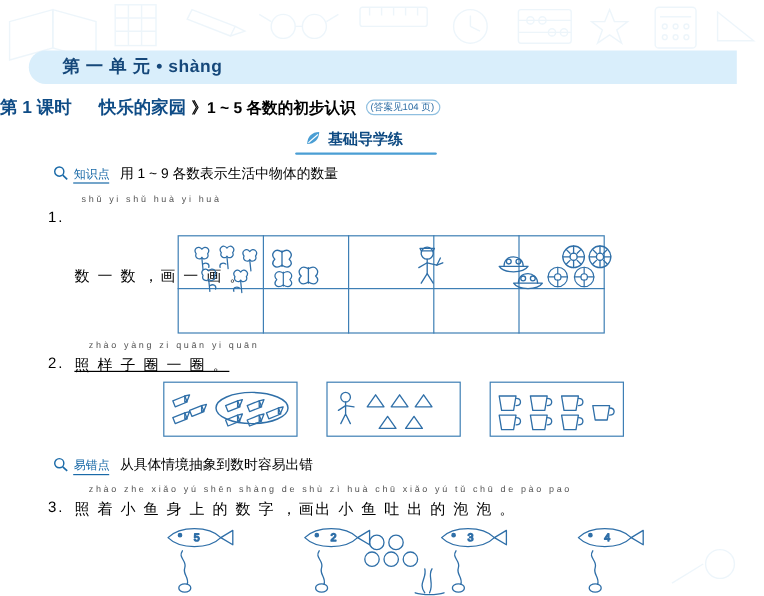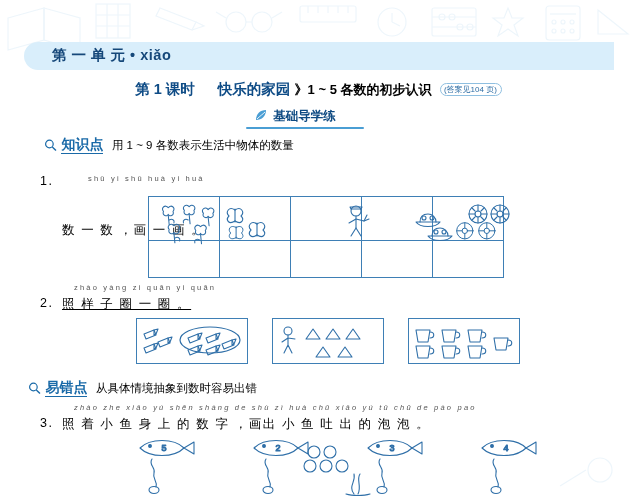--- a/index.html
+++ b/index.html
@@ -36,21 +36,21 @@
     font-weight: bold;
     color: #16487a;
     letter-spacing: 0.5px;
   }
 
   
   .lesson-title-row {
     position: absolute;
     left: 0; top: 80px;
     width: 637px;
-    text-align: center;
+    text-align: left;
     white-space: nowrap;
   }
   .lesson-no {
     font-size: 14.5px; font-weight: bold; color: #0f4c86;
   }
   .lesson-name {
     font-size: 14.5px; font-weight: bold; color: #0f4c86;
   }
   .lesson-sub {
     font-size: 13px; font-weight: bold; color: #000;
@@ -93,21 +93,21 @@
     bottom: -1px;
     width: 118px; height: 2px;
     background: #4a9ed4;
     border-radius: 1px;
   }
 
   
   .tagline { position: absolute; white-space: nowrap; }
   .tag-icon { display: inline-block; width: 13px; height: 12px; vertical-align: -2px; }
   .tag-name {
-    font-size: 14px; font-weight: bold; color: #1a6aa8;
+    font-size: 10px; font-weight: normal; color: #1a6aa8;
     border-bottom: 1.6px solid #1a6aa8;
     padding-bottom: 0.5px;
   }
   .tag-text { font-size: 11.5px; color: #000; margin-left: 4px; }
 
   
   .pinyin {
     position: absolute;
     font-size: 7.5px;
     color: #555;
@@ -176,21 +176,21 @@
       <circle cx="572" cy="31" r="2"></circle>
 
     <path d="M598 10 L628 34 L598 34 Z"></path>
 
     <circle cx="600" cy="470" r="12"></circle>
     <path d="M560 486 L586 470"></path>
   </g>
 </svg>
 
 <div class="unit-banner"></div>
-<div class="unit-banner-text">第 一 单 元 • xiǎo</div>
+<div class="unit-banner-text">第 一 单 元 • shàng</div>
 
 <div class="lesson-title-row">
   <span class="lesson-no">第 1 课时</span>
   <span style="display:inline-block;width:14px"></span>
   <span class="lesson-name">快乐的家园</span>
   <span class="lesson-sub">》1 ~ 5 各数的初步认识</span>
   <span class="answer-note">(答案见104 页)</span>
 </div>
 
 <div class="pill-wrap">
@@ -206,21 +206,21 @@
 
 <div class="tagline" style="left:44px; top:135px;">
   <svg class="tag-icon" viewBox="0 0 13 12">
     <circle cx="5.4" cy="5" r="3.8" fill="none" stroke="#1a6aa8" stroke-width="1.2"></circle>
     <path d="M8.3 8 L12 11.4" stroke="#1a6aa8" stroke-width="1.4" fill="none"></path>
   </svg>
   <span class="tag-name">知识点</span>
   <span class="tag-text">用 1 ~ 9 各数表示生活中物体的数量</span>
 </div>
 
-<div class="pinyin" style="left:88px; top:161px;margin-top:13px;">shǔ  yi  shǔ    huà  yi  huà</div>
+<div class="pinyin" style="left:68px; top:161px;">shǔ  yi  shǔ    huà  yi  huà</div>
 <div class="qtext" style="left:40px; top:174px;">1.</div>
 <div class="qtext" style="left:62px; top:190px;margin-top:32px;">数 一 数 ，画 一 画 。</div>
 
 <div class="box" style="left:148px; top:196px; width:356px; height:82px;"></div>
 <div class="hline" style="left:148px; top:240px; width:356px;"></div>
 <div class="vline" style="left:219px; top:196px; height:82px;"></div>
 <div class="vline" style="left:290px; top:196px; height:82px;"></div>
 <div class="vline" style="left:361px; top:196px; height:82px;"></div>
 <div class="vline" style="left:432px; top:196px; height:82px;"></div>
 
@@ -421,30 +421,30 @@
           <path d="M16 6 c5 0 5 6 0 6"></path>
       </g>
       <g transform="translate(78,8)">
         <path d="M2 4 h14 l-2 12 h-10 Z"></path>
           <path d="M16 6 c5 0 5 6 0 6"></path>
       </g>
     </g>
   </g>
 </svg>
 
-<div class="tagline" style="left:28px; top:378px;">
+<div class="tagline" style="left:44px; top:378px;">
   <svg class="tag-icon" viewBox="0 0 13 12">
     <circle cx="5.4" cy="5" r="3.8" fill="none" stroke="#1a6aa8" stroke-width="1.2"></circle>
     <path d="M8.3 8 L12 11.4" stroke="#1a6aa8" stroke-width="1.4" fill="none"></path>
   </svg>
   <span class="tag-name">易错点</span>
   <span class="tag-text">从具体情境抽象到数时容易出错</span>
 </div>
 
-<div class="pinyin" style="left:74px; top:403px;font-style:italic;">zhào zhe xiǎo yú shēn shàng de shù  zì     huà chū xiǎo yú  tǔ  chū de pào  pao</div>
+<div class="pinyin" style="left:74px; top:403px;">zhào zhe xiǎo yú shēn shàng de shù  zì     huà chū xiǎo yú  tǔ  chū de pào  pao</div>
 <div class="qtext" style="left:40px; top:416px;">3.</div>
 <div class="qtext" style="left:62px; top:416px;text-align:center;">照 着 小 鱼 身 上 的 数 字 ，画出 小 鱼 吐 出 的 泡 泡 。</div>
 
 <svg style="position:absolute; left:130px; top:432px;" width="480" height="64" viewBox="0 0 480 64">
   <g class="ink">
 
     <g transform="translate(4,2)">
       <path d="M6 14 c10-10 34-10 44 0 c-10 10-34 10-44 0 Z"></path>
       <path d="M50 14 l10-6 0 12 Z"></path>
       <circle cx="16" cy="12" r="1.4" fill="#2f6fa8"></circle>

